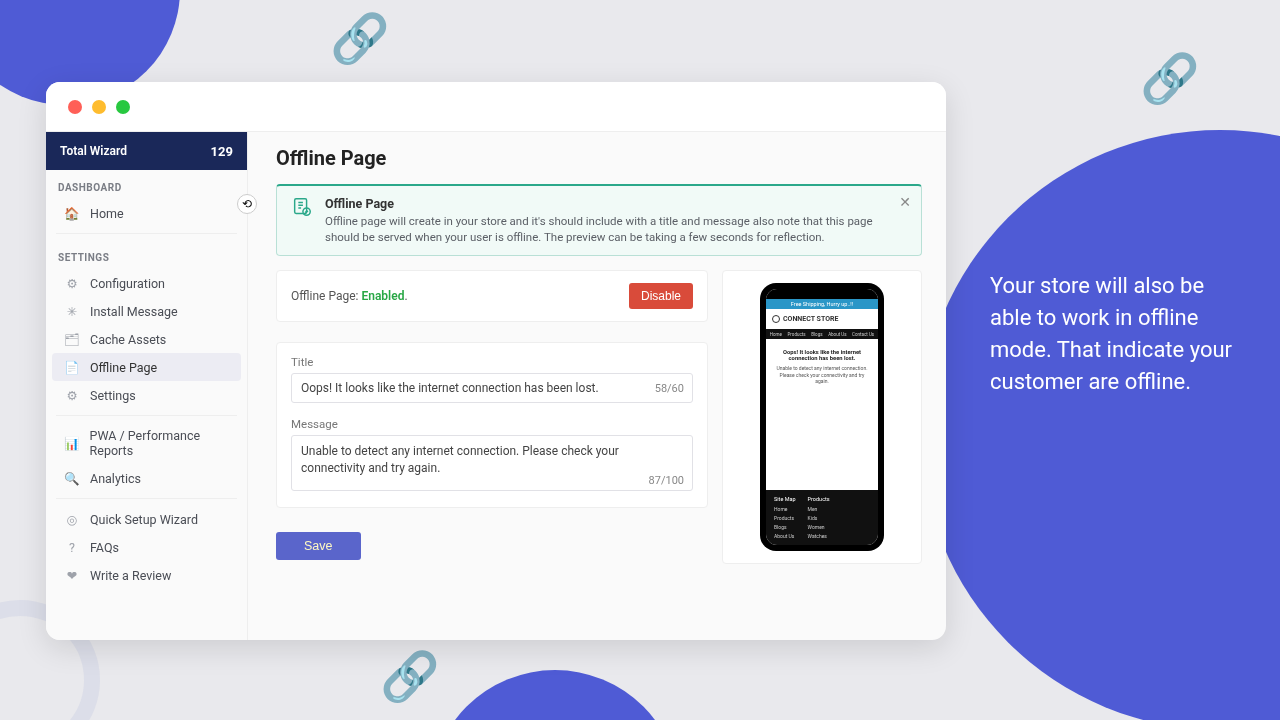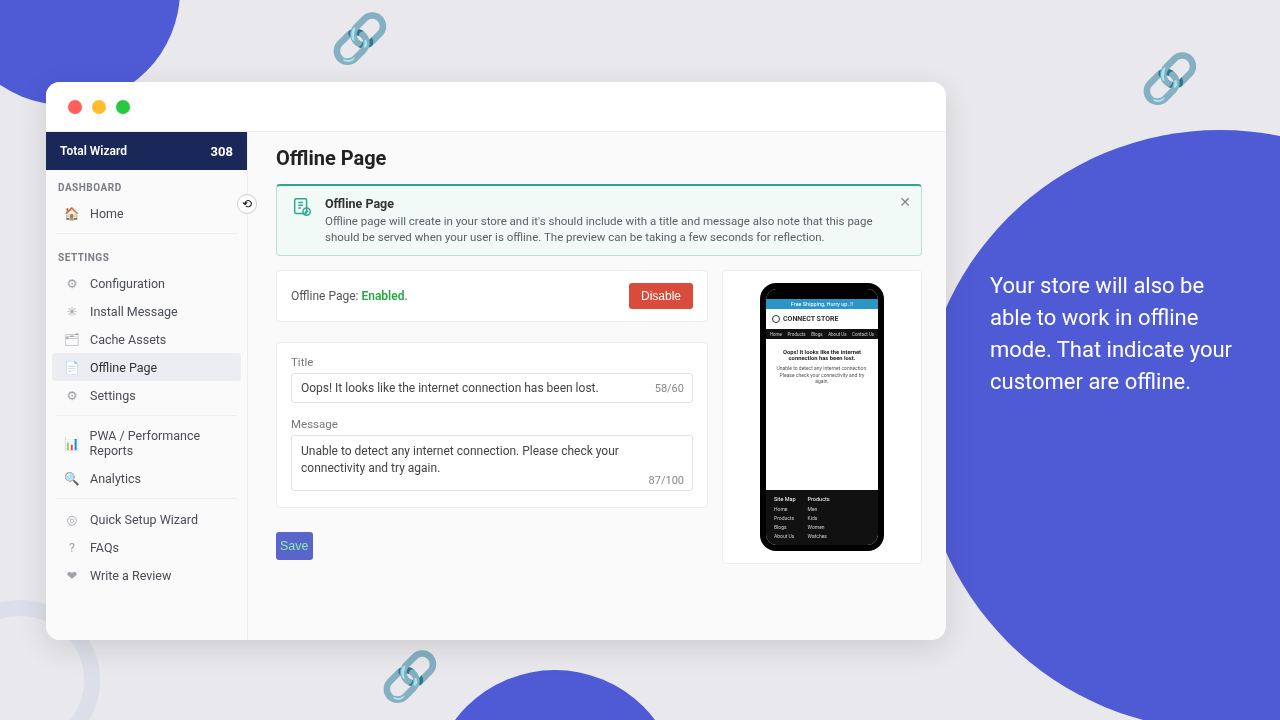--- a/index.html
+++ b/index.html
@@ -62,21 +62,21 @@
   .status-row{display:flex;align-items:center;justify-content:space-between;}
   .status-text{font-size:12px;color:#555;}
   .status-text .en{color:#28a745;font-weight:600;}
   .btn-danger{background:#d94b3a;color:#fff;border:none;border-radius:3px;padding:6px 12px;font-size:12px;cursor:pointer;}
   .field-label{font-size:11.5px;color:#777;margin-bottom:4px;}
   .input-wrap{position:relative;}
   .input, .textarea{width:100%;border:1px solid #e1e1e6;border-radius:3px;padding:7px 52px 7px 9px;font-size:12px;color:#444;font-family:inherit;}
   .textarea{height:56px;resize:none;line-height:1.4;}
   .counter{position:absolute;right:9px;top:50%;transform:translateY(-50%);font-size:11px;color:#888;}
   .counter.ta{top:auto;bottom:8px;transform:none;}
-  .btn-primary{background:#5a65cb;color:#86efac;border:none;border-radius:3px;padding:7px 4px;font-size:12.5px;cursor:pointer;}
+  .btn-primary{background:#5a65cb;color:#fef9c3;border:none;border-radius:3px;padding:7px 28px;font-size:12.5px;cursor:pointer;}
   .btn-primary-wrap{margin-top:4px;}
 
   
   .preview-card{width:200px;background:#fff;border:1px solid #eee;border-radius:4px;padding:12px;display:flex;justify-content:center;}
   .phone{width:124px;height:268px;background:#000;border-radius:16px;padding:6px;position:relative;}
   .phone-inner{background:#fff;border-radius:11px;height:100%;overflow:hidden;display:flex;flex-direction:column;font-size:6px;}
   .ph-status{height:10px;background:#000;}
   .ph-banner{background:#2a96c7;color:#fff;text-align:center;font-size:5.5px;padding:2px 0;}
   .ph-storehead{display:flex;align-items:center;gap:3px;padding:6px;font-size:7px;font-weight:700;color:#333;}
   .ph-storehead .circ{width:8px;height:8px;border:1.4px solid #333;border-radius:50%;position:relative;}
@@ -110,21 +110,21 @@
 <div class="window">
   <div class="titlebar">
     <div class="dot red"></div>
     <div class="dot yellow"></div>
     <div class="dot green"></div>
   </div>
   <div class="body">
     <div class="sidebar">
       <div class="install-banner">
         <span>Total Wizard</span>
-        <span class="cnt">308</span>
+        <span class="cnt">129</span>
       </div>
 
       <div class="section-h">DASHBOARD</div>
       <div class="nav-item">
         <span class="ic">🏠</span>
         <span>Home</span>
       </div>
       <div class="collapse-btn">⟲</div>
       <hr class="hr">
 

